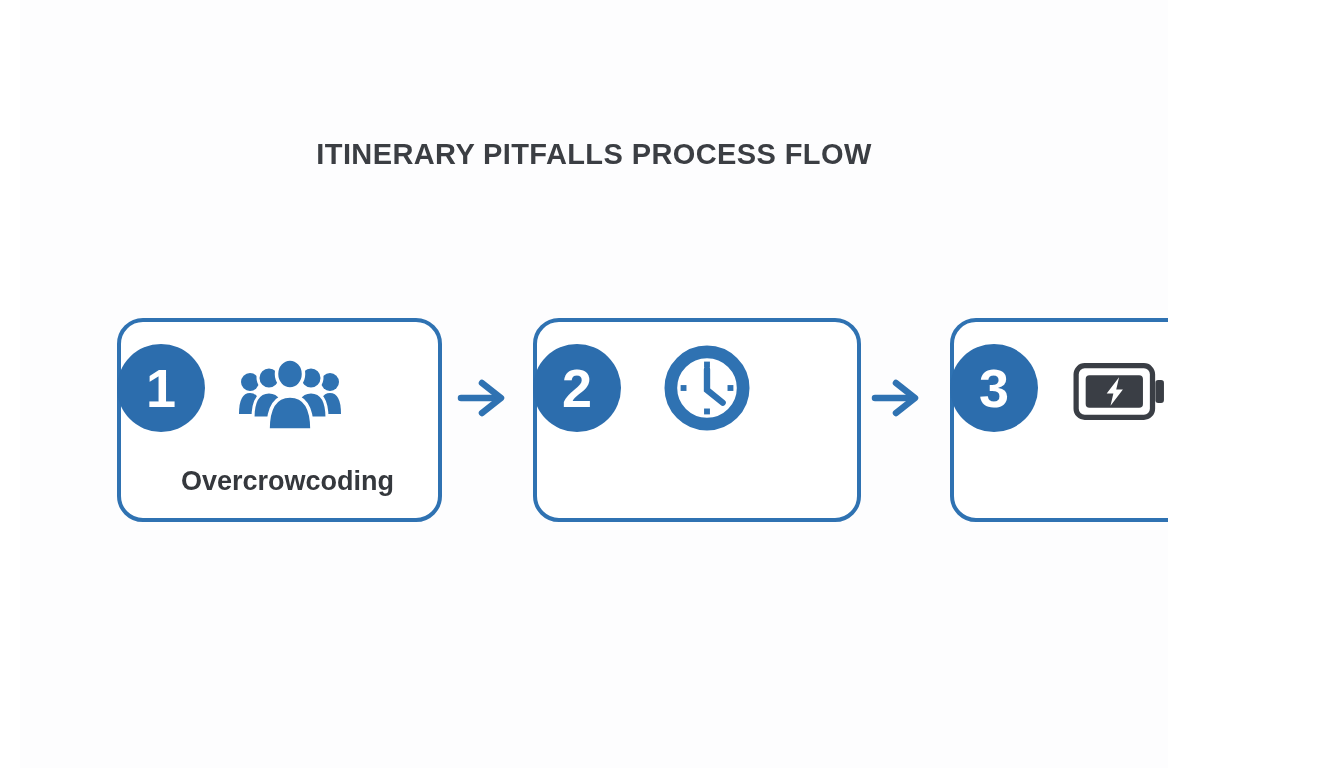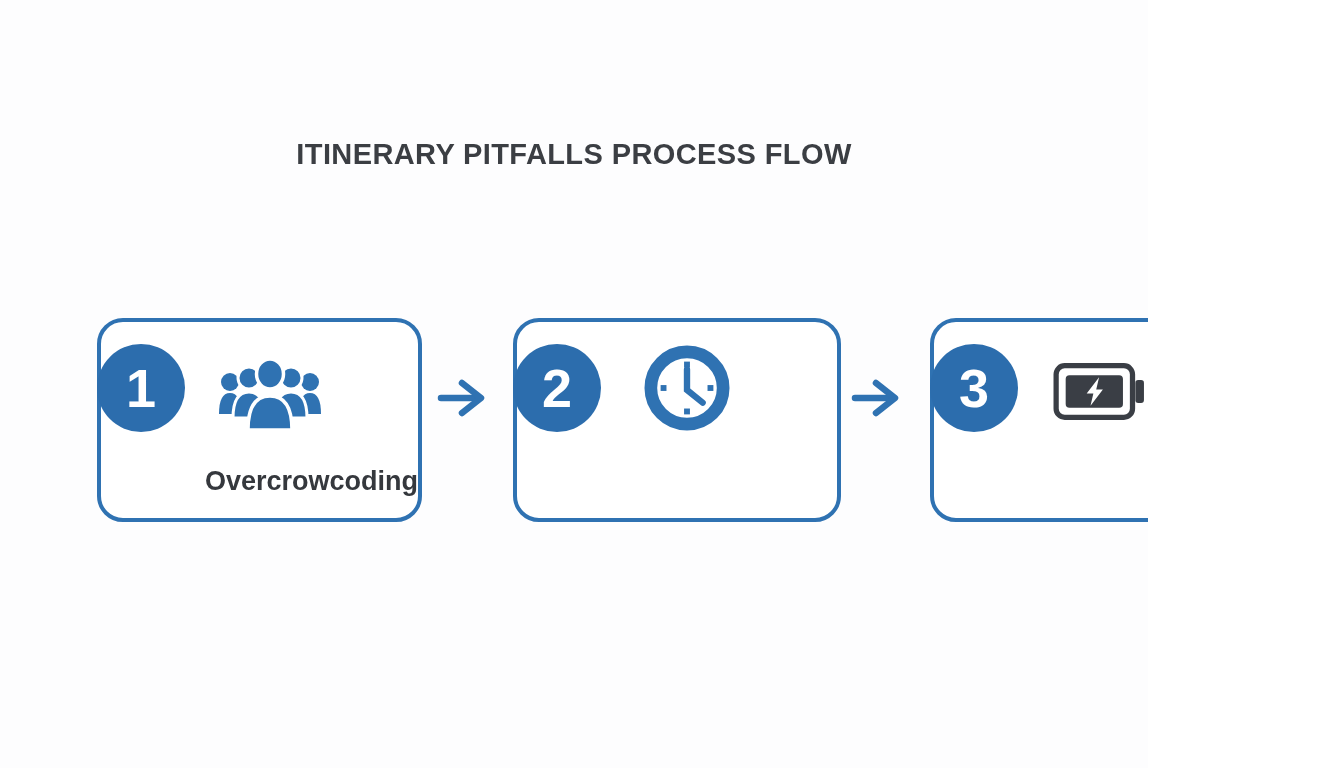--- a/index.html
+++ b/index.html
@@ -8,21 +8,21 @@
     --icon-dark:#3A3E45;
     --title-text:#3B3E43;
     --label-text:#35383D;
     --background:#FDFDFE;
   }
   *{margin:0;padding:0;box-sizing:border-box;}
   html,body{width:1344px;height:768px;}
   body{font-family:"Liberation Sans",sans-serif;background:#fff;}
   .stage{
     position:relative;width:1148px;height:768px;
-    background:var(--background);overflow:hidden;
+    background:var(--background);overflow:hidden;margin-left:20px;
   }
   .diagram-title{
     position:absolute;top:138px;left:0;right:0;
     text-align:center;
     font-size:29px;font-weight:700;letter-spacing:.4px;
     color:var(--title-text);
   }
   .step-box{
     position:absolute;top:318px;height:204px;
     background:#ffffff;
@@ -43,21 +43,21 @@
   .step-icon{
     position:absolute;left:50%;
     transform:translateX(-50%) translateX(10px);
     color:var(--accent-blue);
   }
   .step-icon.crowd{top:30px;}
   .step-icon.clock{top:23px;}
   .step-icon.battery{top:38px;color:var(--icon-dark);}
   .step-label{
     position:absolute;left:0;right:0;top:144px;
-    text-align:right;
+    text-align:center;
     font-size:27px;font-weight:700;
     color:var(--label-text);
     padding-left:16px;
   }
   .flow-arrow{
     position:absolute;top:377px;
     color:var(--accent-blue);
   }
   .flow-arrow.a1{left:437px;}
   .flow-arrow.a2{left:851px;}

